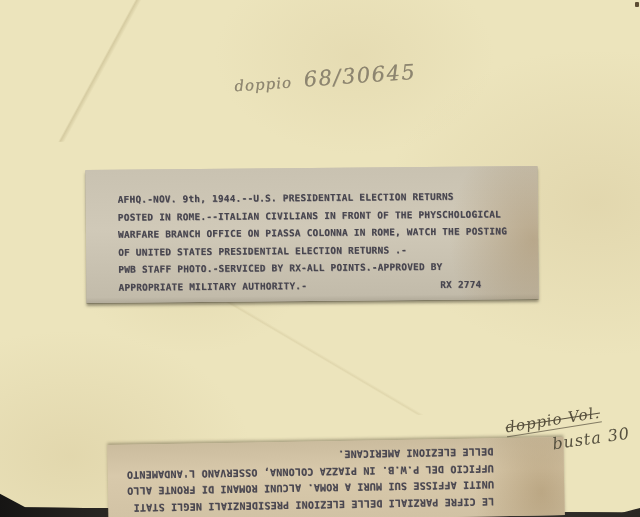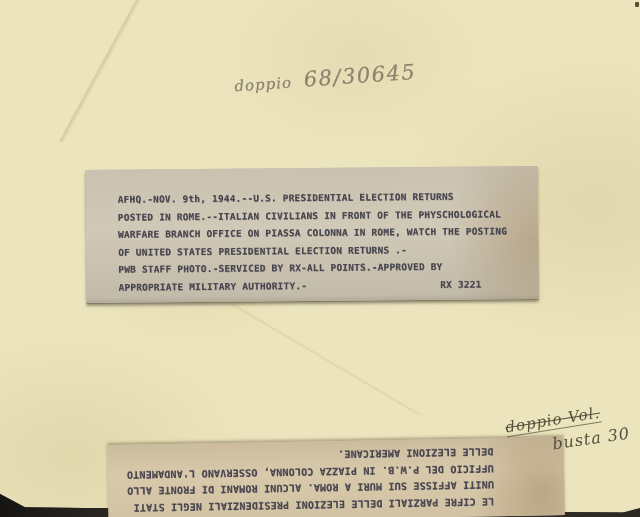--- a/index.html
+++ b/index.html
@@ -79,21 +79,21 @@
   </div>
 
   <div class="slip slip-en">
     <div class="cap-line">AFHQ.-NOV. 9th, 1944.--U.S. PRESIDENTIAL ELECTION RETURNS</div>
     <div class="cap-line">POSTED IN ROME.--ITALIAN CIVILIANS IN FRONT OF THE PHYSCHOLOGICAL</div>
     <div class="cap-line">WARFARE BRANCH OFFICE ON PIASSA COLONNA IN ROME, WATCH THE POSTING</div>
     <div class="cap-line">OF UNITED STATES PRESIDENTIAL ELECTION RETURNS .-</div>
     <div class="cap-line">PWB STAFF PHOTO.-SERVICED BY RX-ALL POINTS.-APPROVED BY</div>
     <div class="cap-line cap-last">
       <span>APPROPRIATE MILITARY AUTHORITY.-</span>
-      <span>RX 3221</span>
+      <span>RX 2774</span>
     </div>
   </div>
 
   <div class="slip slip-it">
     <div class="flip">
       <div class="cap-line">LE CIFRE PARZIALI DELLE ELEZIONI PRESIDENZIALI NEGLI STATI</div>
       <div class="cap-line">UNITI AFFISSE SUI MURI A ROMA. ALCUNI ROMANI DI FRONTE ALLO</div>
       <div class="cap-line">UFFICIO DEL P.W.B. IN PIAZZA COLONNA, OSSERVANO L'ANDAMENTO</div>
       <div class="cap-line">DELLE ELEZIONI AMERICANE.</div>
     </div>

